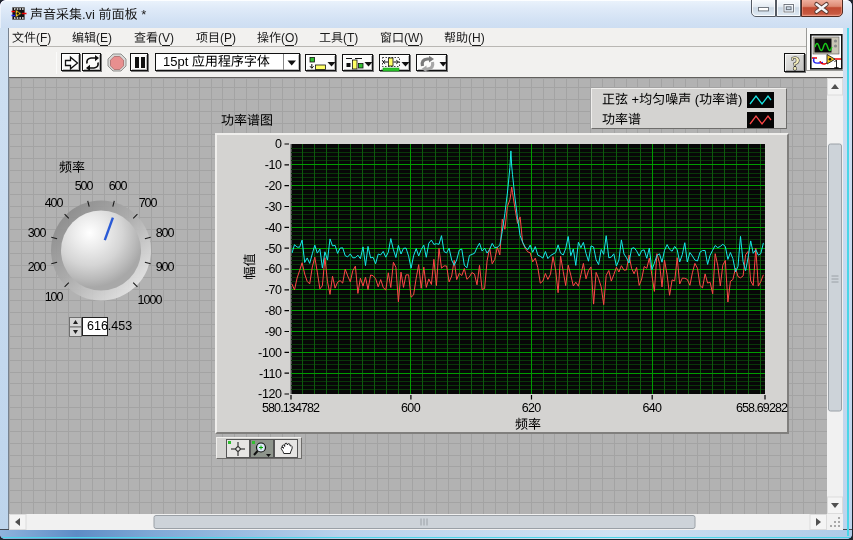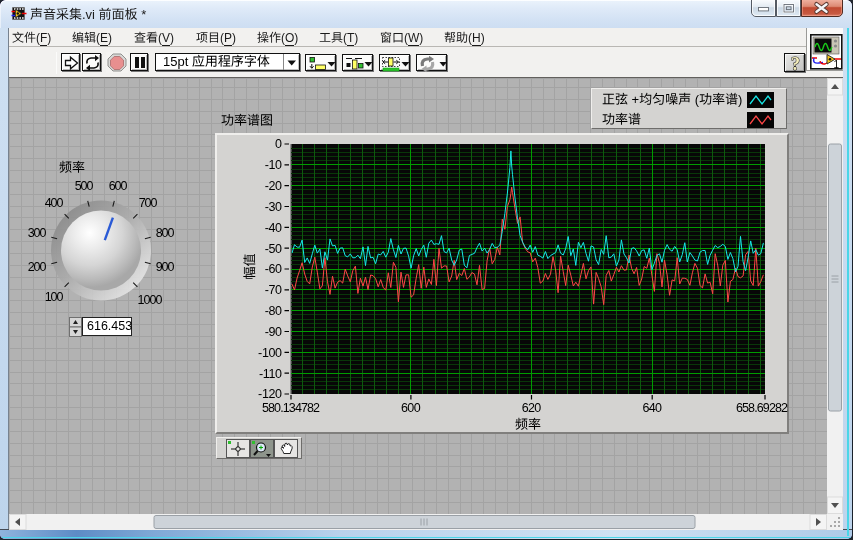--- a/index.html
+++ b/index.html
@@ -341,21 +341,21 @@
     </svg>
     <svg style="position:absolute;left:130.0px;top:292.5px;overflow:visible" width="40" height="15">
       <text x="20.0" y="11" font-family="Liberation Sans, sans-serif" font-size="12.5px" fill="#000" text-anchor="middle" textLength="24.9">1000</text>
     </svg>
     <svg style="position:absolute;left:69px;top:317px" width="13" height="20">
 <rect x="0.5" y="0.5" width="12" height="9.5" fill="#d6d6d6" stroke="#707070"></rect>
 <rect x="0.5" y="10" width="12" height="9.5" fill="#d6d6d6" stroke="#707070"></rect>
 <path d="M6.5 3 L9 7 H4 Z" fill="#222"></path>
 <path d="M6.5 17 L4 13 H9 Z" fill="#222"></path>
 </svg>
-    <div style="position:absolute;left:82px;top:317px;width:50px;height:19px;background:#fff;border:1px solid #222;font:12.5px 'Liberation Sans',sans-serif;color:#000;padding-left:4px;line-height:17px">616.453</div>
+    <div style="position:absolute;left:82px;top:317px;width:26px;height:19px;background:#fff;border:1px solid #222;font:12.5px 'Liberation Sans',sans-serif;color:#000;padding-left:4px;line-height:17px">616.453</div>
     <div style="position:absolute;left:215px;top:133px;width:574px;height:301px;background:#d4d3d1;
 border-top:2px solid #efeeec;border-left:2px solid #efeeec;border-right:2px solid #807f7d;border-bottom:2px solid #807f7d"></div>
     <svg style="position:absolute;left:221.0px;top:114.0px;overflow:visible;" width="54" height="17" fill="#000" font-family="Liberation Sans, sans-serif">
       <g transform="translate(0 10.7)">
         <use href="#g31" transform="translate(0.0 0) scale(0.0130 -0.0130)"></use>
         <use href="#g30" transform="translate(13.0 0) scale(0.0130 -0.0130)"></use>
         <use href="#g32" transform="translate(26.0 0) scale(0.0130 -0.0130)"></use>
         <use href="#g33" transform="translate(39.0 0) scale(0.0130 -0.0130)"></use>
       </g>
     </svg>

